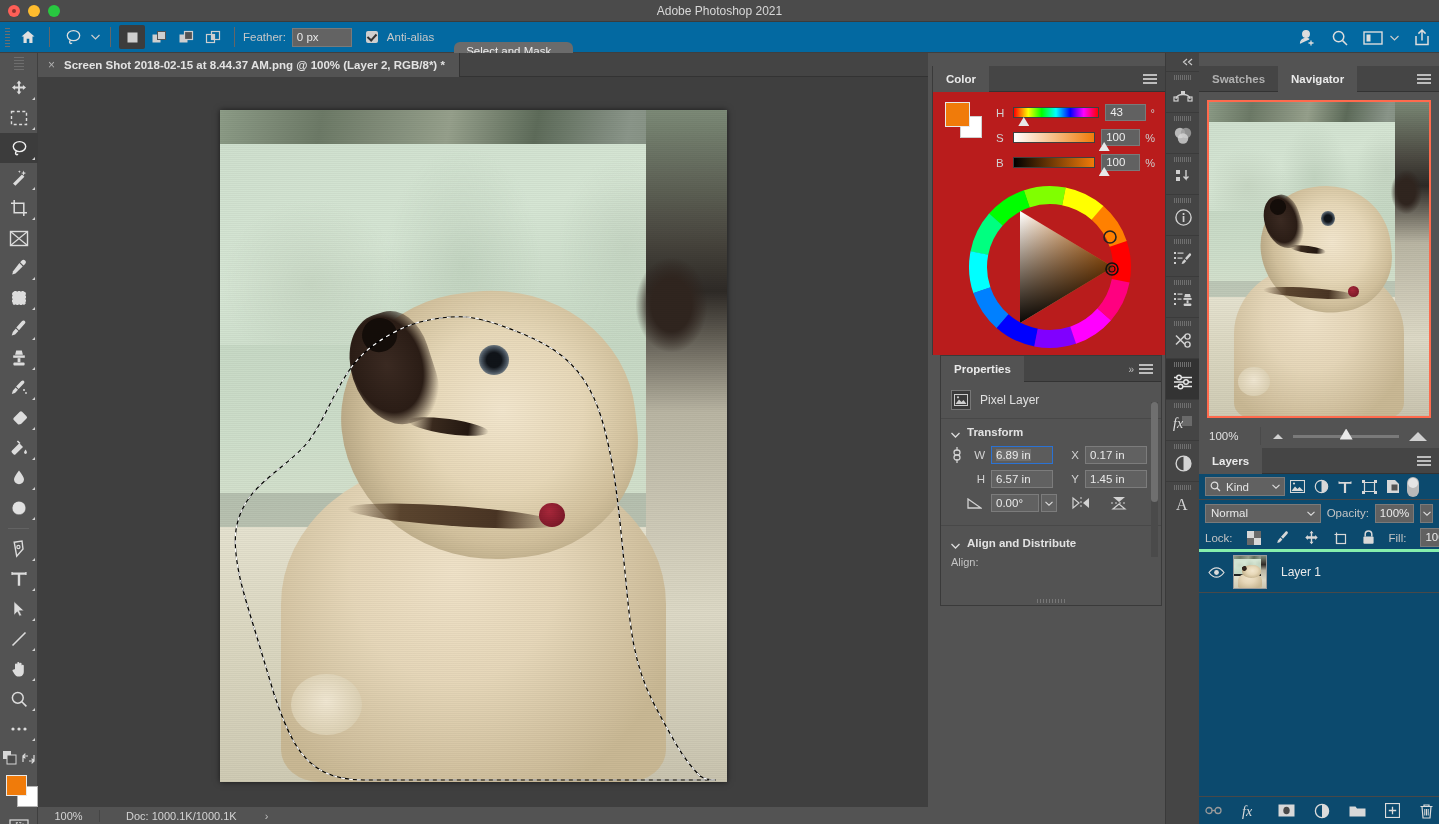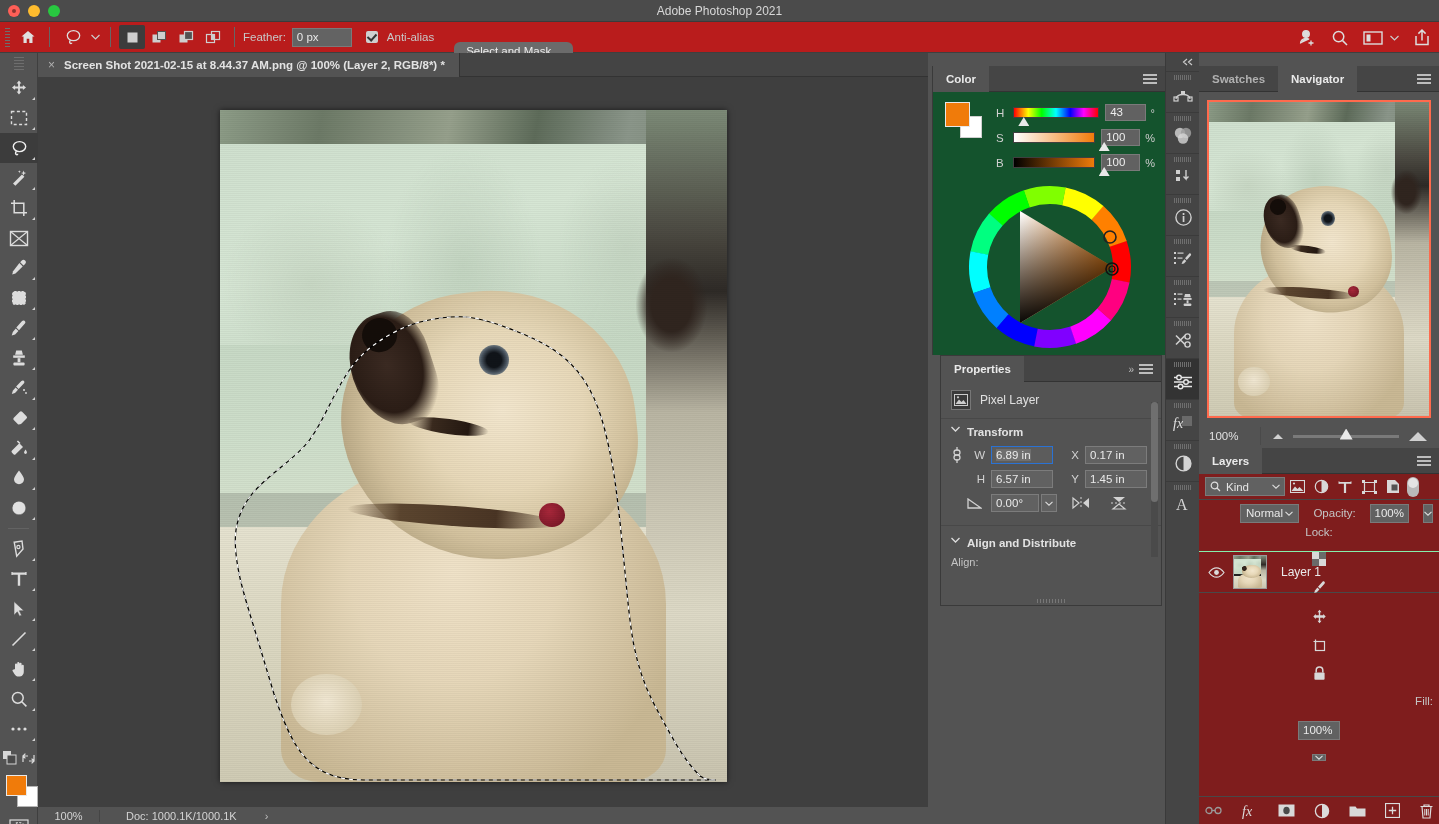--- a/index.html
+++ b/index.html
@@ -23,21 +23,21 @@
   .dot .gl { display:block; width:4px; height:4px; border-radius:50%; background:rgba(0,0,0,.45); margin:4px auto; }
   .dot.y .gl, .dot.g .gl { opacity:0; }
   .apptitle {
     position:absolute; left:0; top:0; width:100%; height:22px; line-height:22px;
     text-align:center; font-size:12px; color:#d8d8d8;
   }
 
   
   .optionsbar {
     position:absolute; left:0; top:22px; width:1439px; height:31px;
-    background:#b91c1c; border-bottom:1px solid #3f3f3f;
+    background:#0369a1; border-bottom:1px solid #3f3f3f;
     display:flex; align-items:center; gap:0;
   }
   .grip { width:10px; height:22px; margin:0 2px 0 3px;
     background:repeating-linear-gradient(to bottom,#6e6e6e 0,#6e6e6e 1px,transparent 1px,transparent 3px);
     background-size:5px 100%; background-repeat:no-repeat; background-position:2px 2px;}
   .ob-sep { width:1px; height:20px; background:#666; margin:0 8px; }
   .ob-btn { width:26px; height:22px; display:flex; align-items:center; justify-content:center;
     border-radius:2px; }
   .ob-tool { width:30px; height:24px; display:flex; align-items:center; justify-content:center; }
   .ob-chev { width:14px; height:22px; display:flex; align-items:center; justify-content:center; }
@@ -179,21 +179,21 @@
     height:26px; background:#454545; display:flex; align-items:center;
     border-bottom:1px solid #333; position:relative;
   }
   .ptab { height:26px; padding:0 13px; display:flex; align-items:center;
     font-size:11.5px; color:#b0b0b0; font-weight:bold; }
   .ptab.active { background:#535353; color:#eaeaea; }
   .phamb { position:absolute; right:8px; top:8px; width:14px; height:10px;
     background:repeating-linear-gradient(to bottom,#bdbdbd 0,#bdbdbd 2px,transparent 2px,transparent 4px);}
   .pchev { position:absolute; right:28px; top:8px; font-size:10px; color:#bdbdbd; letter-spacing:-1px;}
 
-  .colorpanel { position:absolute; left:932px; top:66px; width:233px; height:289px; background:#14532d; border-left:1px solid #3a3a3a; }
+  .colorpanel { position:absolute; left:932px; top:66px; width:233px; height:289px; background:#b91c1c; border-left:1px solid #3a3a3a; }
   .cp-body { padding:10px 10px 0 12px; }
   .cp-sw { position:relative; width:38px; height:36px; float:left; }
   .cp-fg { position:absolute; left:0; top:0; width:25px; height:25px; background:#f07b0a; border:1px solid #e8e8e8; z-index:2;}
   .cp-bg { position:absolute; left:15px; top:14px; width:22px; height:22px; background:#fff; border:1px solid #cfcfcf;}
   .sl-row { display:flex; align-items:center; height:21px; margin-bottom:4px; }
   .sl-lbl { width:16px; text-align:center; font-size:11.5px; color:#d0d0d0; }
   .sl-track { position:relative; width:96px; height:11px; margin:0 6px; border:1px solid #3f3f3f; }
   .sl-h { background:linear-gradient(90deg,#f00,#ff0 17%,#0f0 33%,#0ff 50%,#00f 67%,#f0f 83%,#f00); }
   .sl-s { background:linear-gradient(90deg,#ffffff,#f07b0a); }
   .sl-b { background:linear-gradient(90deg,#000000,#f07b0a); }
@@ -201,21 +201,21 @@
     clip-path:polygon(50% 0,100% 100%,0 100%); }
   .sl-val { width:44px; height:17px; background:#616161; border:1px solid #7a7a7a;
     font-size:11.5px; color:#eee; padding:0 4px; line-height:15px; }
   .sl-unit { margin-left:5px; font-size:11px; color:#cdcdcd; }
   .wheel { position:relative; width:206px; height:168px; margin:6px auto 0; }
   .wheel svg { display:block; }
 
   .propspanel { position:absolute; left:940px; top:355px; width:222px; height:251px; background:#535353; border:1px solid #3a3a3a; }
   .pl-row { display:flex; align-items:center; padding:8px 10px; border-bottom:1px solid #484848; }
   .pl-thumb { width:20px; height:20px; background:#3a3a3a; border:1px solid #777; display:flex; align-items:center; justify-content:center; margin-right:9px;}
-  .sec-hdr { display:flex; align-items:flex-start; gap:7px; padding:7px 10px 3px 10px; font-size:11.5px; font-weight:bold; color:#e2e2e2; }
+  .sec-hdr { display:flex; align-items:flex-end; gap:7px; padding:7px 10px 3px 10px; font-size:11.5px; font-weight:bold; color:#e2e2e2; }
   .tf-grid { padding:2px 8px 6px 8px; }
   .tf-line { display:flex; align-items:center; height:24px; }
   .tf-lbl { width:18px; text-align:right; margin-right:6px; font-size:11.5px; color:#d2d2d2;}
   .tf-in { width:62px; height:18px; background:#616161; border:1px solid #7c7c7c; color:#eaeaea; font-size:11.5px; padding:0 4px; line-height:16px;}
   .tf-in.sel { border:1px solid #2a72d4; background:#5c5c5c; }
   .tf-in.sel span { background:#6f6f6f; }
   .link-icon { width:16px; margin-right:2px; display:flex; justify-content:center;}
   .divider { height:1px; background:#484848; margin:4px 0; }
   .pscroll { position:absolute; right:3px; top:46px; width:7px; height:155px; background:#4a4a4a; }
   .pscroll i { position:absolute; left:0; top:0; width:7px; height:100px; background:#6f6f6f; border-radius:4px; display:block;}
@@ -228,37 +228,37 @@
   .nav-rect { position:absolute; inset:0; border:2px solid #ff6a4d; pointer-events:none; }
   .nav-ctl { display:flex; align-items:center; height:24px; margin-top:6px; }
   .nav-zoom { width:62px; height:18px; padding-left:10px; font-size:11.5px; color:#e0e0e0; border-right:1px solid #4a4a4a; line-height:18px;}
   .nav-slider { position:relative; flex:1; height:22px; display:flex; align-items:center; gap:10px; padding:0 12px; }
   .nav-track { position:relative; flex:1; height:3px; background:#7a7a7a; }
   .nav-knob { position:absolute; left:44%; top:-6px; width:13px; height:11px; background:#e9e9e9;
     clip-path:polygon(50% 0,100% 100%,0 100%); }
   .mt-small { width:0;height:0;border-left:5px solid transparent;border-right:5px solid transparent;border-bottom:5px solid #d0d0d0;}
   .mt-big { width:0;height:0;border-left:9px solid transparent;border-right:9px solid transparent;border-bottom:9px solid #d0d0d0;}
 
-  .layerspanel { position:absolute; left:1199px; top:448px; width:240px; height:376px; background:#7f1d1d; }
+  .layerspanel { position:absolute; left:1199px; top:448px; width:240px; height:376px; background:#0c4a6e; }
   .lp-filter { display:flex; align-items:center; gap:0; height:26px; padding:0 6px; border-bottom:1px solid #474747;}
   .kind-sel { width:80px; height:19px; background:#616161; border:1px solid #7a7a7a; display:flex; align-items:center;
      gap:5px; padding:0 4px; font-size:11.5px; color:#e4e4e4; }
   .kind-sel .cv { margin-left:auto; font-size:9px; }
   .lp-ficon { width:24px; height:22px; display:flex; align-items:center; justify-content:center; }
   .lp-toggle { width:12px; height:20px; background:#b9b9b9; border-radius:7px; margin-left:2px; position:relative;}
   .lp-toggle:after{ content:""; position:absolute; left:1px; top:1px; width:10px; height:10px; background:#e4e4e4; border-radius:50%;}
-  .lp-blend { display:flex; align-items:center; height:26px; padding:0 6px; gap:14px;margin-left:35px; }
+  .lp-blend { display:flex; align-items:center; height:26px; padding:0 6px; gap:6px; }
   .blend-sel { width:128px; height:19px; background:#616161; border:1px solid #7a7a7a; display:flex; align-items:center;
      padding:0 5px; font-size:11.5px; color:#e8e8e8;}
   .blend-sel .cv { margin-left:auto; font-size:9px; }
   .opc-in { width:42px; height:19px; background:#616161; border:1px solid #7a7a7a; font-size:11.5px; color:#eaeaea;
      padding:0 4px; line-height:17px;}
   .mini-cv { width:14px; height:19px; background:#616161; border:1px solid #7a7a7a; display:flex; align-items:center;
      justify-content:center; font-size:9px; color:#ddd;}
-  .lp-lock { display:flex; align-items:center; height:26px; padding:0 6px; gap:14px; border-bottom:1px solid #86efac;flex-direction:column;}
+  .lp-lock { display:flex; align-items:center; height:26px; padding:0 6px; gap:14px; border-bottom:3px solid #86efac;}
   .lock-ic { width:18px; height:18px; display:flex; align-items:center; justify-content:center;}
   .layer-row { display:flex; align-items:center; height:41px; border-bottom:1px solid #494949; }
   .layer-row.selected { background:#6b6b6b; }
   .eye-cell { width:34px; display:flex; align-items:center; justify-content:center; }
   .lyr-thumb { width:34px; height:34px; border:1px solid #9a9a9a; overflow:hidden; position:relative; background:#222;}
   .lyr-thumb.sel { border:2px solid #fff; }
   .lyr-name { margin-left:14px; font-size:12px; color:#eaeaea; }
   .lp-foot { position:absolute; left:0; bottom:0; width:240px; height:28px; border-top:1px solid #484848;
      display:flex; align-items:center; justify-content:center; gap:19px; }
   svg { display:block; }
@@ -560,21 +560,21 @@
         <rect x="1" y="1" width="18" height="13" fill="none" stroke="#dcdcdc" stroke-width="1.2"></rect>
         <ellipse cx="10" cy="7.5" rx="5" ry="4" fill="none" stroke="#dcdcdc" stroke-width="1.2" stroke-dasharray="2 1.5"></ellipse>
       </svg>
     </div>
 
   </div>
 
   <div class="doctab-row">
     <div class="doctab">
       <span class="tabclose">×</span>
-      <span>Screen Shot 2021-02-15 at 8.44.37 AM.png @ 100% (Layer 2, RGB/8*) *</span>
+      <span>Screen Shot 2018-02-15 at 8.44.37 AM.png @ 100% (Layer 2, RGB/8*) *</span>
     </div>
   </div>
 
   <div class="canvasarea">
     <div class="canvas-doc">
       <div class="photo">
         <div class="ph-wall"></div>
         <div class="ph-pillow"></div>
         <div class="ph-pillow2"></div>
         <div class="ph-blanket"></div>

